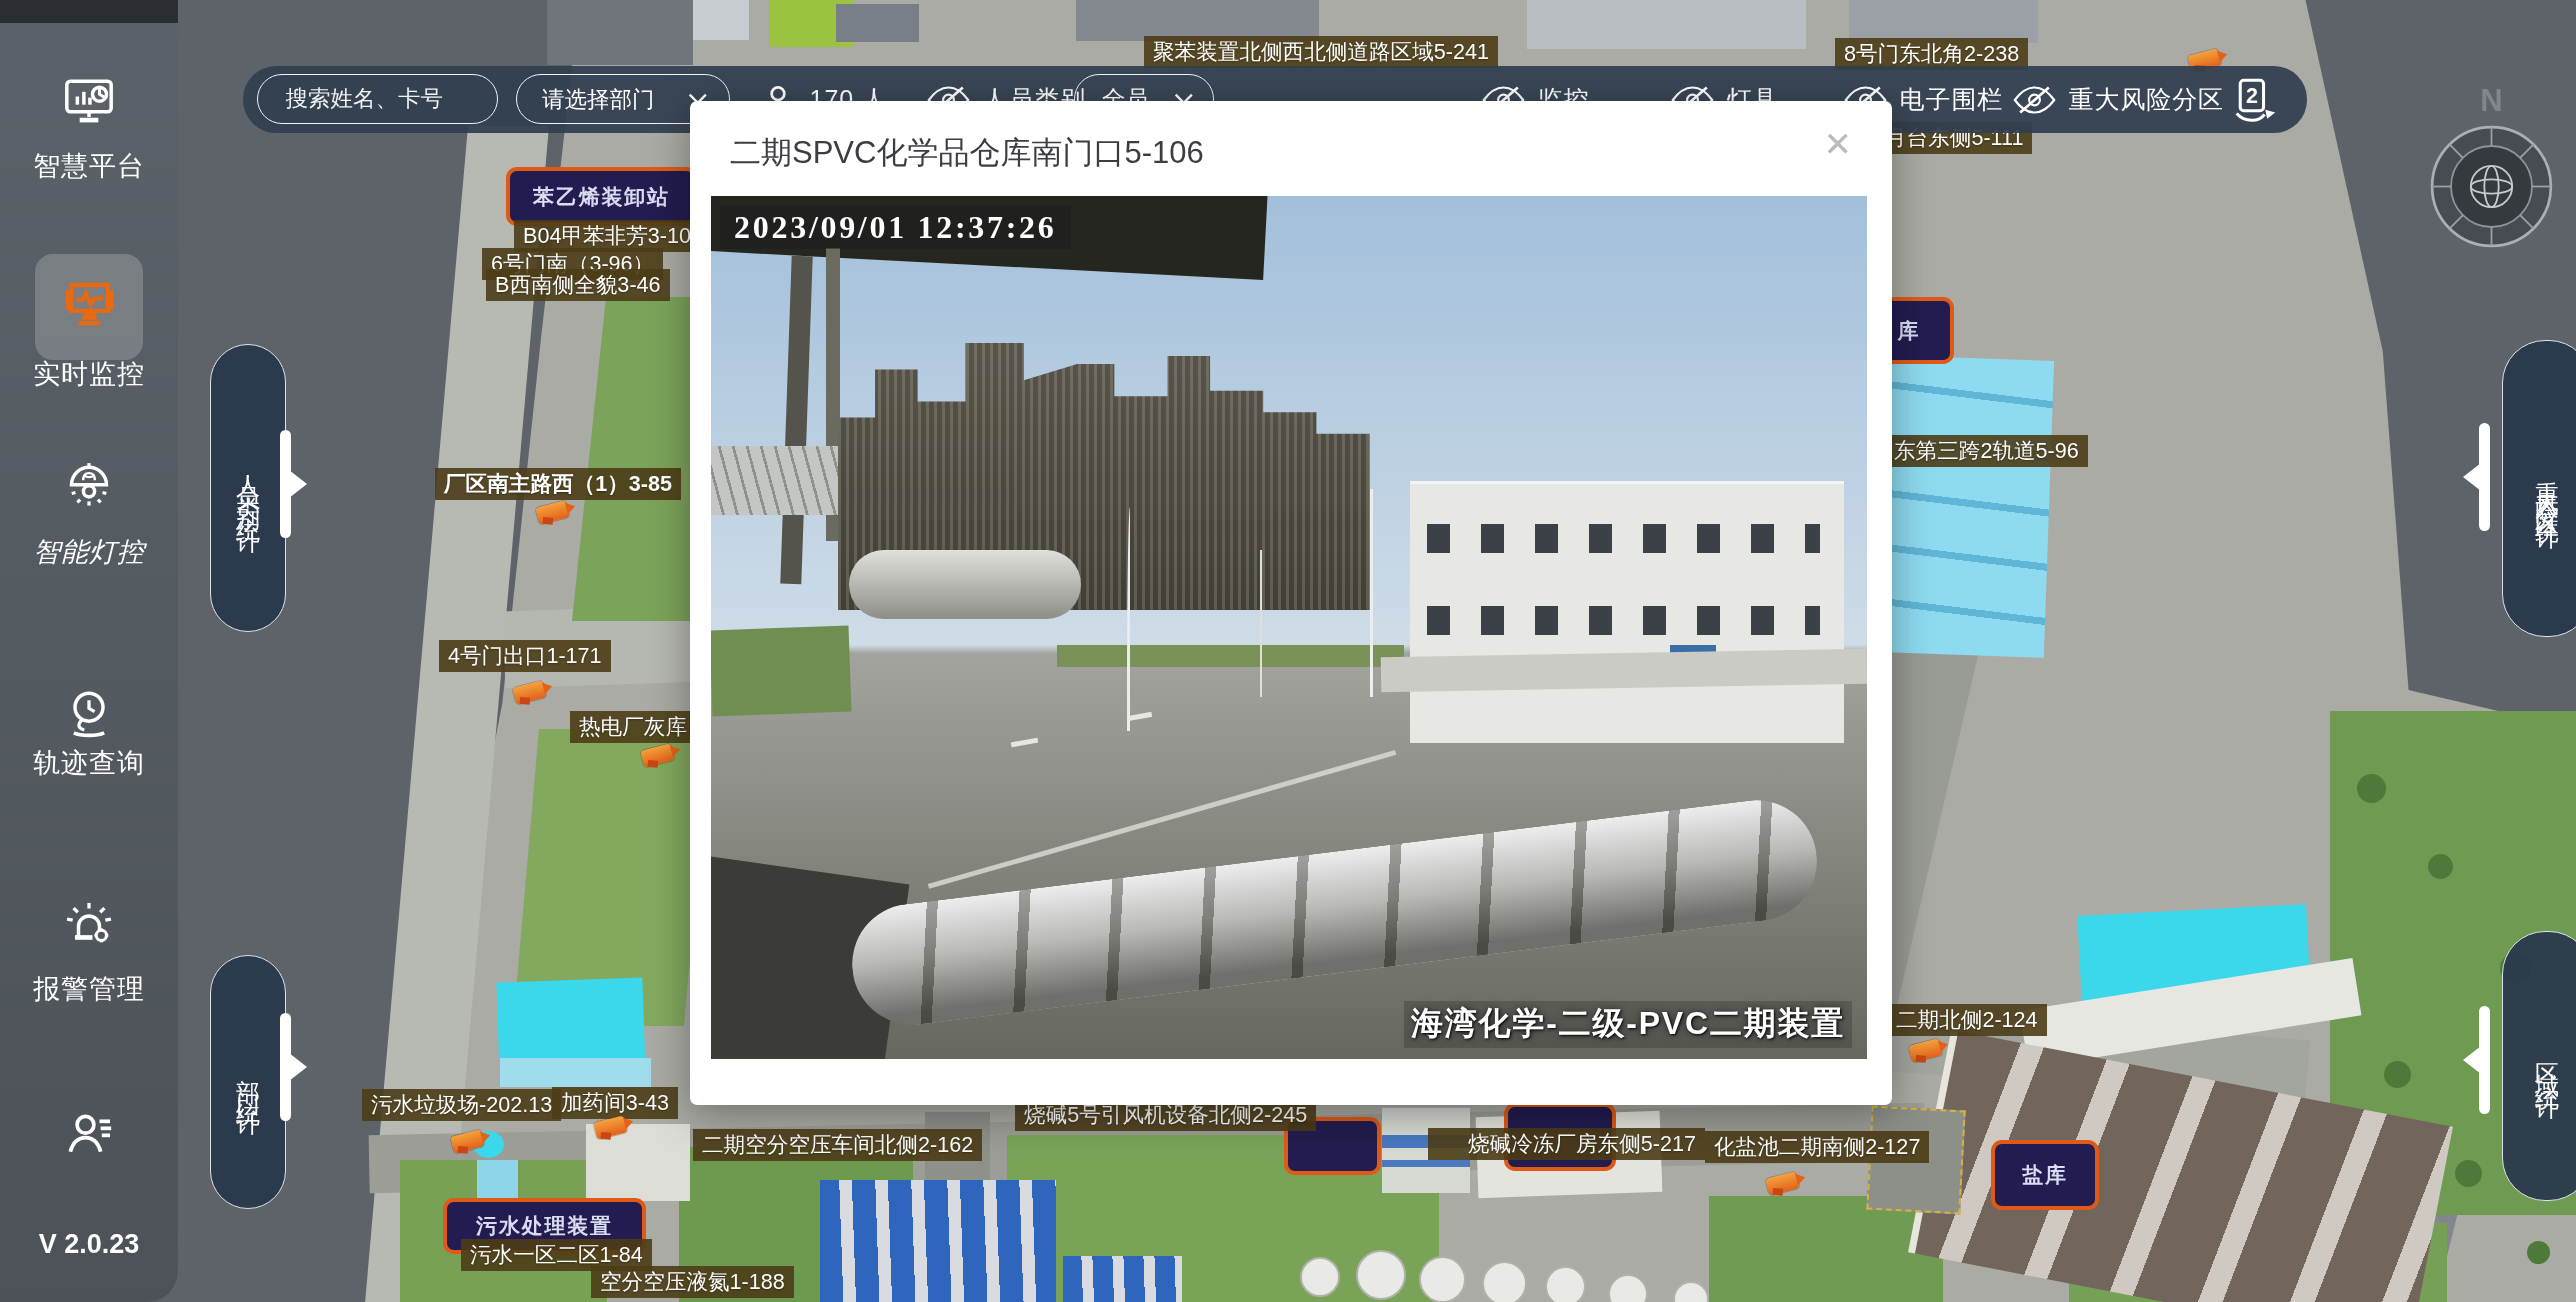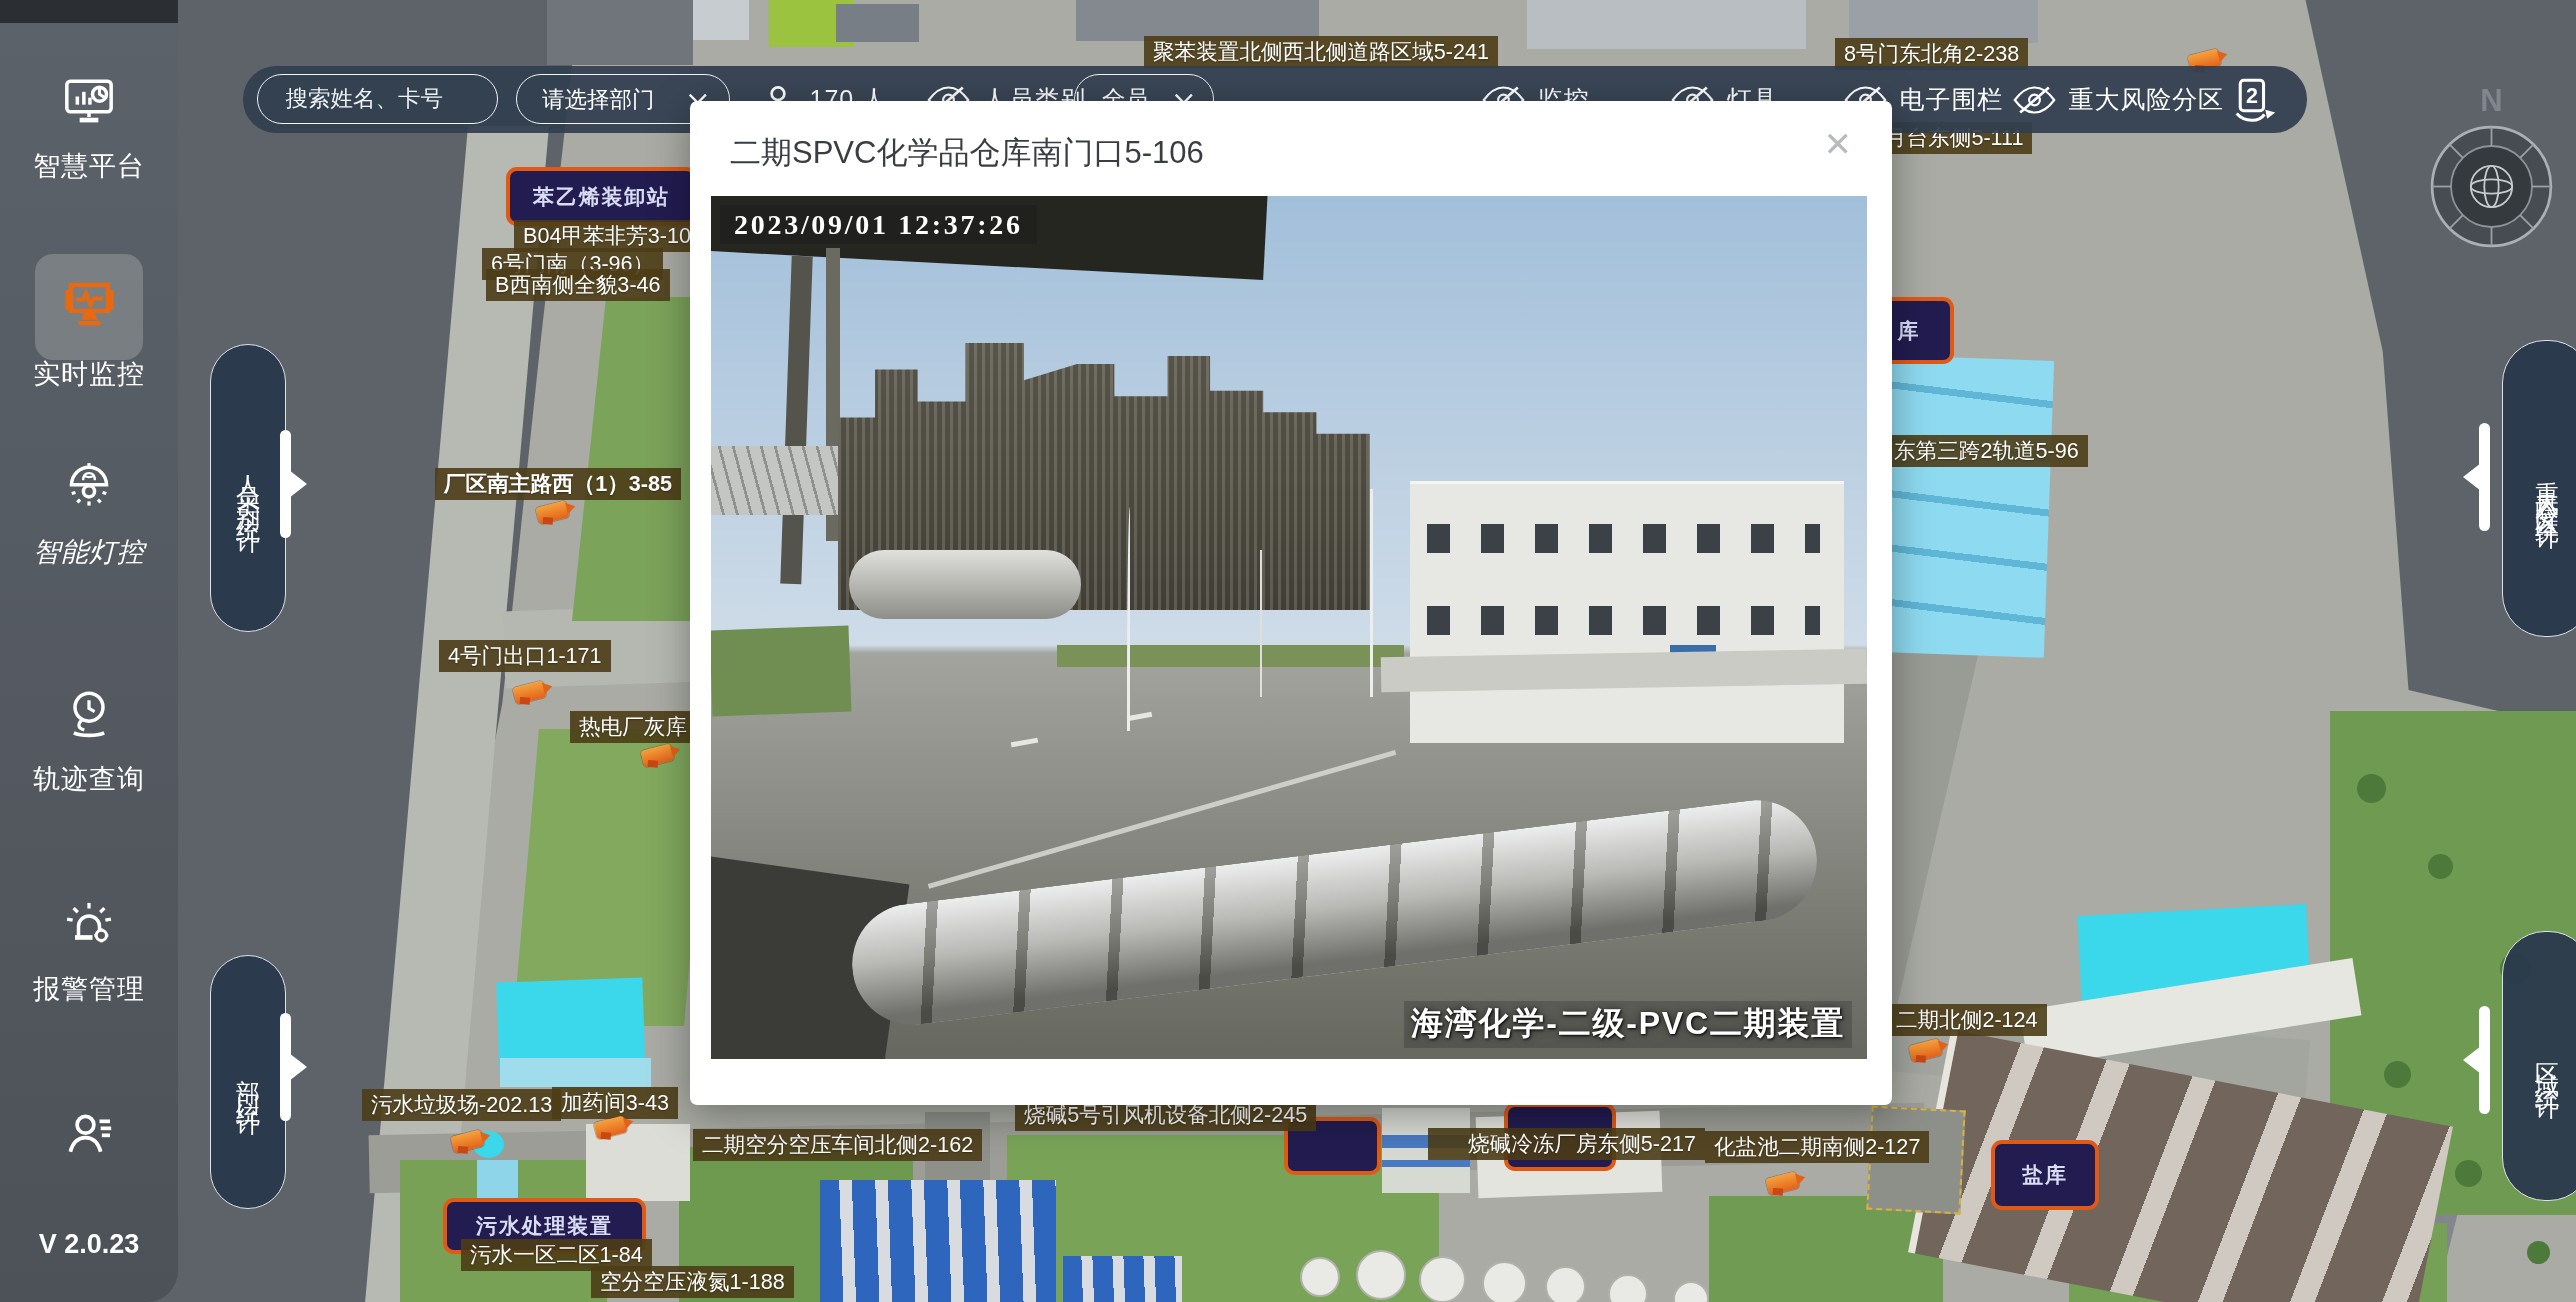--- a/index.html
+++ b/index.html
@@ -63,21 +63,21 @@
   
   #modal{position:absolute;left:690px;top:101px;width:1202px;height:1004px;background:#fff;
     border-radius:7.2px;z-index:20;box-shadow:0 9px 40px rgba(0,0,0,.35);}
   #modal-title{position:absolute;left:40px;top:31px;font-size:31px;color:#3a3d42;}
   #modal-close{position:absolute;right:34px;top:25px;font-size:34px;color:#b6bac1;cursor:pointer;
     background:none;border:none;font-family:inherit;line-height:1;}
   #photo{position:absolute;left:20.7px;top:95px;width:1156px;height:863px;overflow:hidden;
     background:linear-gradient(#a2bfda 0%,#cfdce8 52%,#a2a49d 53%,#66675f 100%);}
   .ph{position:absolute;}
   #ts{left:9px;top:9px;background:rgba(25,28,30,.5);color:#fff;font-family:"Liberation Serif","DejaVu Serif",serif;
-    font-weight:700;font-size:28px;letter-spacing:2.7px;padding:3.6px 14.4px;}
+    font-weight:700;font-size:32px;letter-spacing:2.7px;padding:3.6px 14.4px;}
   #wm{right:14.4px;bottom:10.8px;color:#fff;font-size:32px;font-weight:700;letter-spacing:1.8px;
     background:rgba(40,40,40,.28);padding:1.8px 7.2px;text-shadow:0.9px 0.9px 2.7px #000,0 0 9px rgba(0,0,0,.55);}
   svg{display:block;}
 </style>
 </head>
 <body>
 
 <div id="stage">
 
   <div id="map">
@@ -332,21 +332,21 @@
       </svg>
       <span class="lbl" style="margin-top:20px;">智能灯控</span>
     </div>
     <div class="nav-item" style="top:685px;">
       <svg width="56" height="56" viewBox="0 0 24 24" style="margin:0 auto;">
         <circle cx="12" cy="9.5" r="6" fill="none" stroke="#fff" stroke-width="1.5"></circle>
         <polyline points="12,6.5 12,10 14.4,11.4" fill="none" stroke="#fff" stroke-width="1.4"></polyline>
         <path d="M9.5 14.5 c-2.5 2.2-2.5 4 .5 4.8" fill="none" stroke="#fff" stroke-width="1.4"></path>
         <path d="M5.5 20.5 c3 1.4 10 1.4 13 0" fill="none" stroke="#fff" stroke-width="1.6"></path>
       </svg>
-      <span class="lbl" style="margin-top:20px;">轨迹查询</span>
+      <span class="lbl" style="margin-top:4px;">轨迹查询</span>
     </div>
     <div class="nav-item" style="top:895px;">
       <svg width="56" height="56" viewBox="0 0 24 24" style="margin:0 auto;">
         <path d="M7.5 17.5 v-4 a4.5 4.5 0 0 1 9 0 v2" fill="none" stroke="#fff" stroke-width="1.5"></path>
         <line x1="6" y1="18.2" x2="13.5" y2="18.2" stroke="#fff" stroke-width="2"></line>
         <line x1="12" y1="5.8" x2="12" y2="3.4" stroke="#fff" stroke-width="1.4"></line>
         <line x1="7.2" y1="7.4" x2="5.4" y2="5.6" stroke="#fff" stroke-width="1.4"></line>
         <line x1="16.8" y1="7.4" x2="18.6" y2="5.6" stroke="#fff" stroke-width="1.4"></line>
         <line x1="5" y1="10.8" x2="2.6" y2="10.3" stroke="#fff" stroke-width="1.4"></line>
         <line x1="19" y1="10.8" x2="21.4" y2="10.3" stroke="#fff" stroke-width="1.4"></line>

